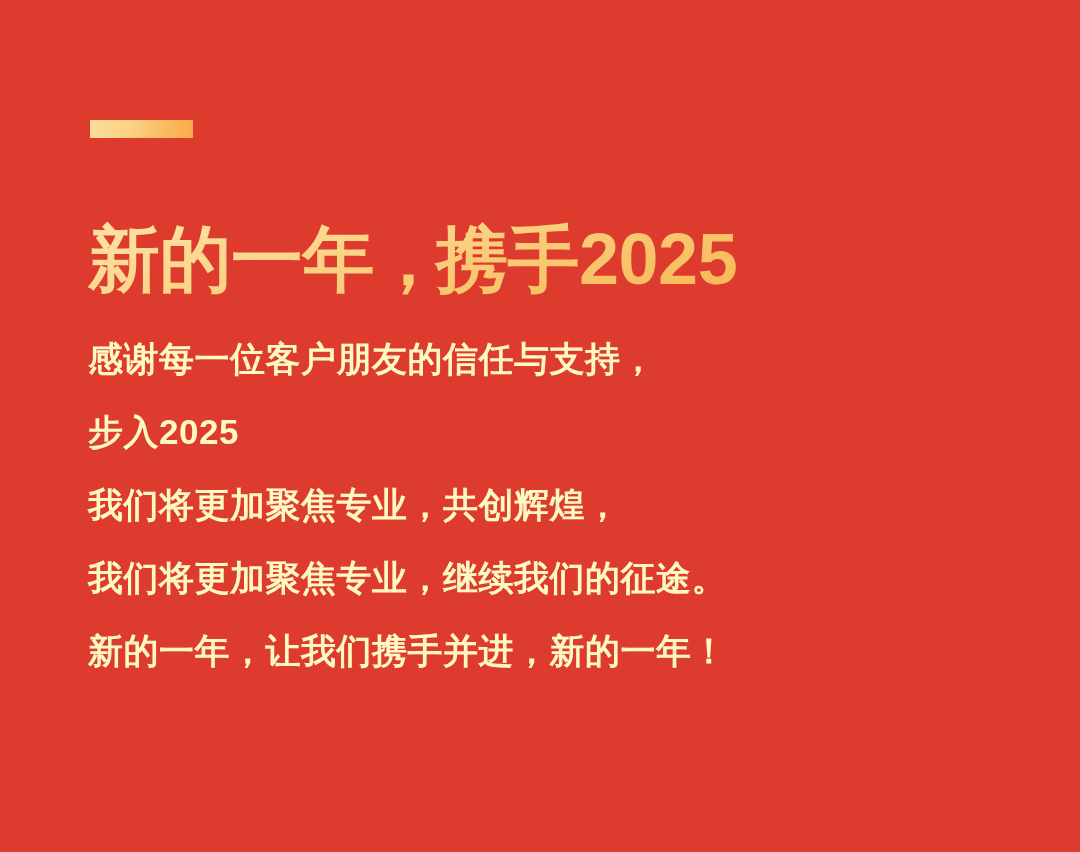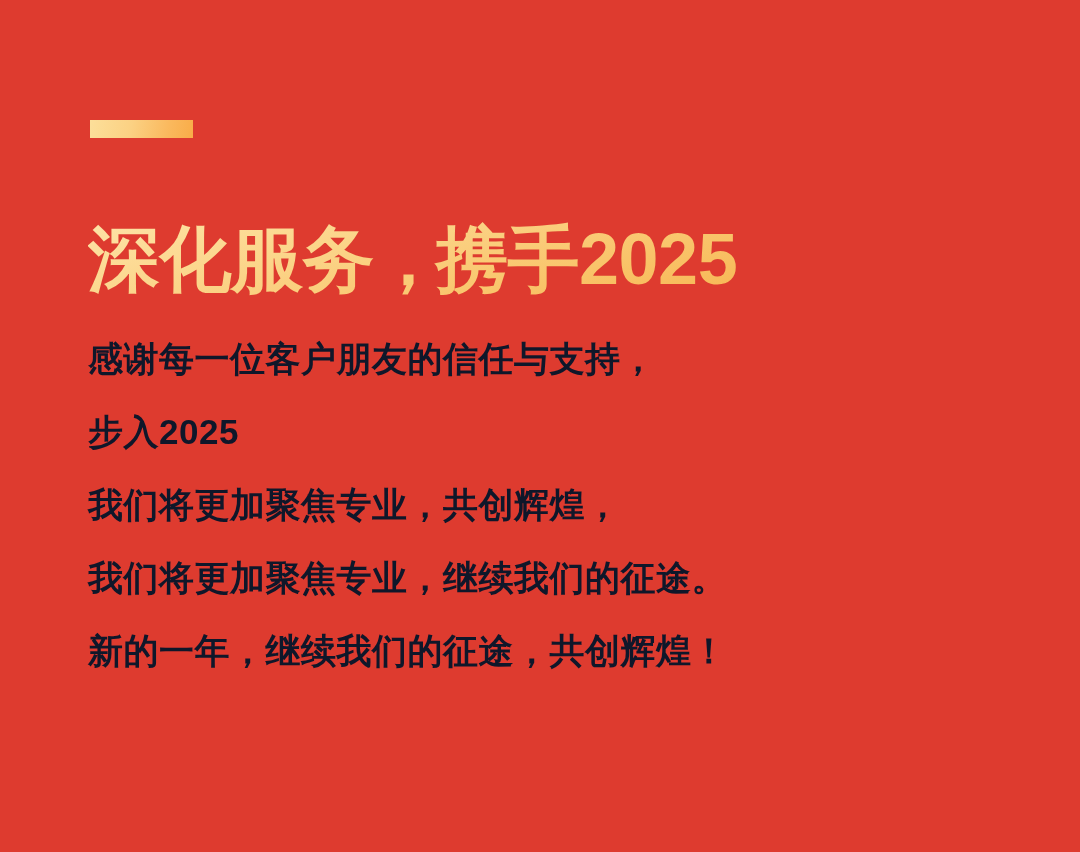--- a/index.html
+++ b/index.html
@@ -59,35 +59,35 @@
   #body-copy {
     position: absolute;
     left: 88px;
     top: 322px;
     width: 880px;
   }
   .copy-line {
     font-size: 35px;
     line-height: 73px;
     font-weight: 700;
-    color: #0f172a;
+    color: #fef9c3;
     white-space: nowrap;
     letter-spacing: 0.5px;
   }
 </style>
 </head>
 <body>
 
 <div id="poster">
 
   <div id="accent-bar"></div>
 
-  <div id="headline"><span>深化服务</span><span class="hl-comma">，</span><span>携手2025</span></div>
+  <div id="headline"><span>新的一年</span><span class="hl-comma">，</span><span>携手2025</span></div>
 
   <div id="body-copy">
     <div class="copy-line">感谢每一位客户朋友的信任与支持，</div>
     <div class="copy-line">步入2025</div>
     <div class="copy-line">我们将更加聚焦专业，共创辉煌，</div>
     <div class="copy-line">我们将更加聚焦专业，继续我们的征途。</div>
-    <div class="copy-line">新的一年，继续我们的征途，共创辉煌！</div>
+    <div class="copy-line">新的一年，让我们携手并进，新的一年！</div>
   </div>
 
 </div>
 
 </body></html>

